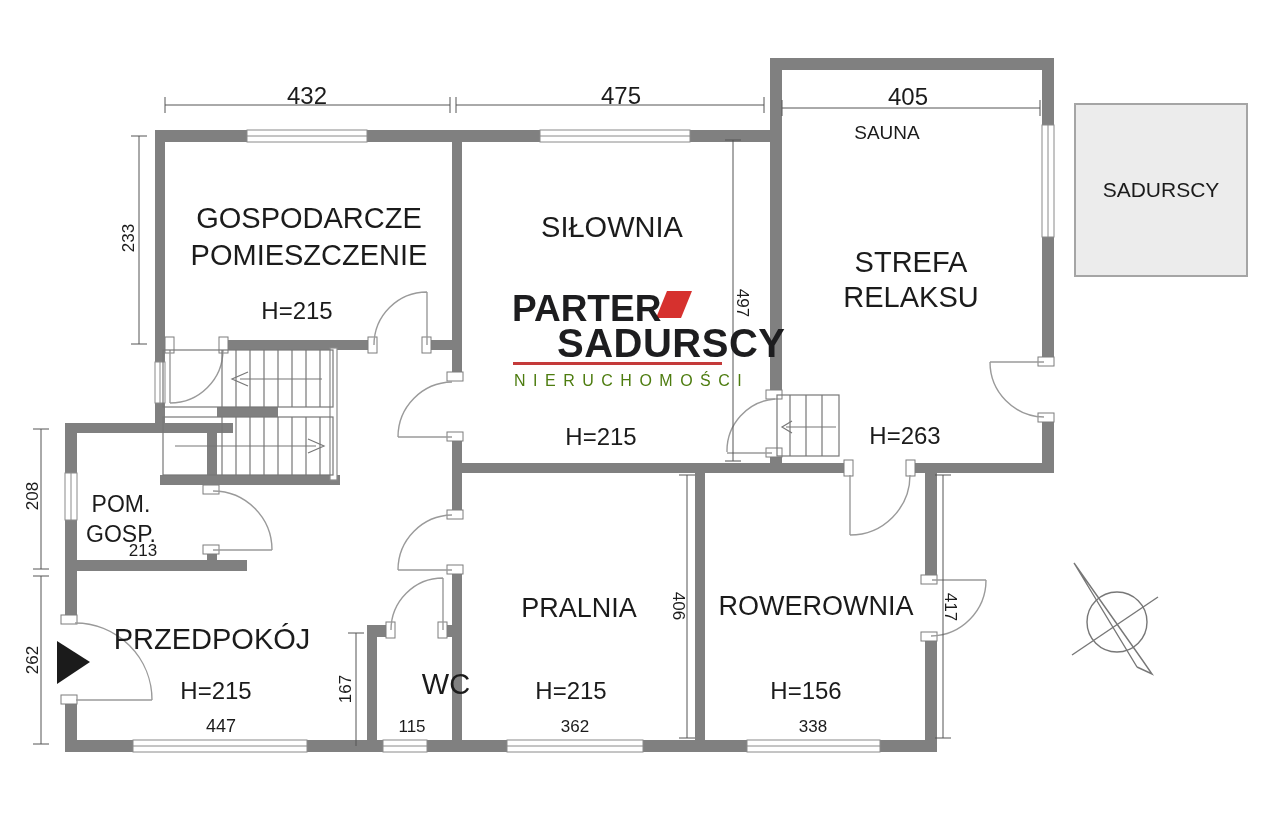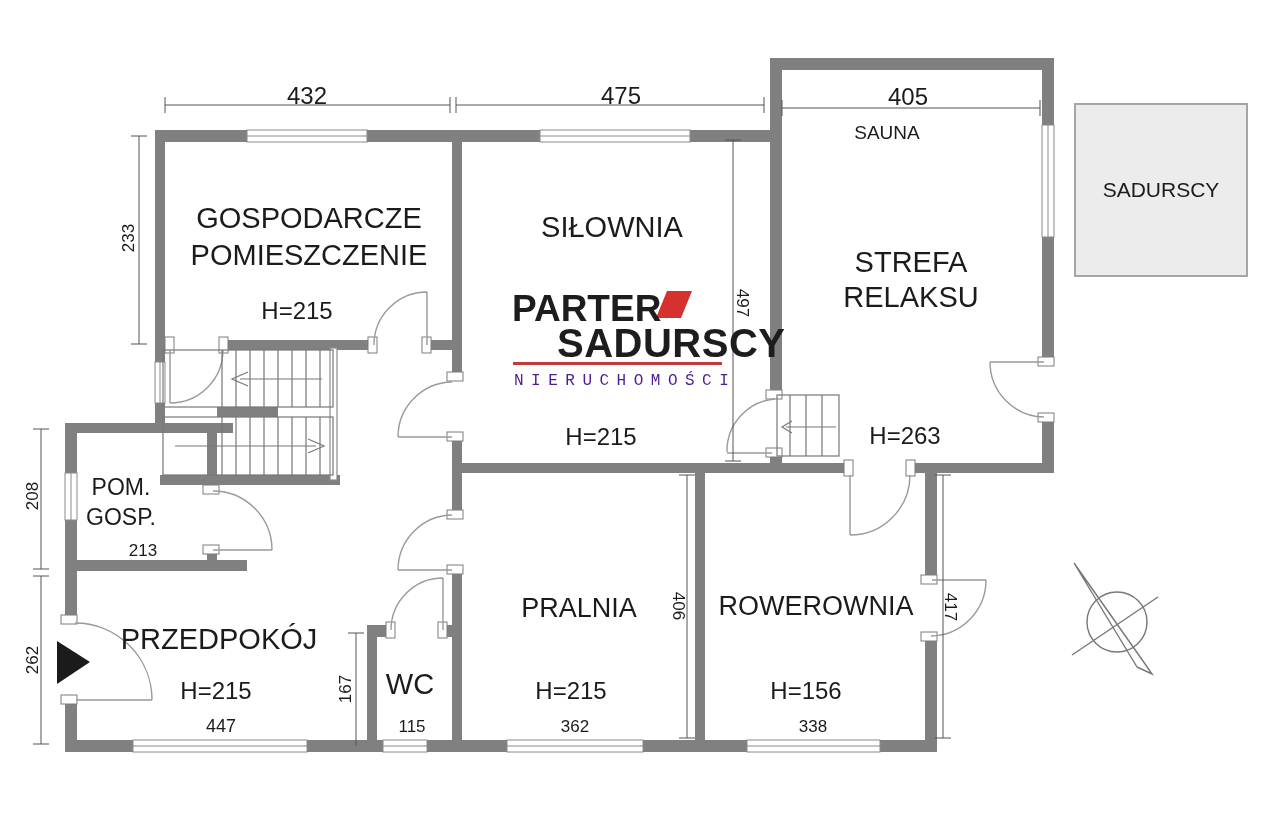--- a/index.html
+++ b/index.html
@@ -9,30 +9,30 @@
   .lbl{position:absolute;transform:translate(-50%,-50%);white-space:nowrap;text-align:center;
        color:#1b1b1b;line-height:1.2;}
   .v-90{transform:translate(-50%,-50%) rotate(-90deg);}
   .v90{transform:translate(-50%,-50%) rotate(90deg);}
   .title{position:absolute;left:38px;top:33px;font-size:36px;font-weight:800;letter-spacing:1px;}
   .dim{font-size:24px;}
   .dim-s{font-size:17px;}
   .dim-m{font-size:18px;}
   .room{font-size:29px;}
   .room-m{font-size:27px;}
-  .room-s{font-size:23px;line-height:30px;}
+  .room-s{font-size:23px;line-height:30px;margin-top:17px;}
   .hval{font-size:24px;}
   .two{line-height:37px;}
   .two-s{line-height:35px;}
   .sauna-lbl{font-size:19px;margin-left:38px;}
   .jacuzzi-lbl{font-size:21px;}
-  .wc-lbl{font-size:29px;}
+  .wc-lbl{font-size:29px;margin-left:36px;}
   .logo-b1{position:absolute;left:512px;top:288px;font-size:37px;font-weight:800;letter-spacing:0px;color:#1d1d1f;}
   .logo-b2{position:absolute;left:511px;top:321px;font-size:40px;font-weight:800;letter-spacing:0.5px;color:#1d1d1f;margin-left:46px;}
-  .logo-tag{position:absolute;left:514px;top:372px;font-size:16px;font-weight:500;letter-spacing:7.5px;color:#4c1d95;font-family:Liberation Mono, monospace;}
+  .logo-tag{position:absolute;left:514px;top:372px;font-size:16px;font-weight:500;letter-spacing:7.5px;color:#4d7c0f;}
 </style>
 </head>
 <body>
 
 <div id="plan">
 
   <svg width="1280" height="819" viewBox="0 0 1280 819">
 
     <g>
       <rect x="1075" y="104" width="172" height="172" fill="#ececec" stroke="#a5a5a5" stroke-width="2"></rect>
@@ -209,21 +209,21 @@
   <div class="lbl hval" style="left:905px;top:436px;">H=263</div>
 
   <div class="lbl jacuzzi-lbl" style="left:1161px;top:190px;">SADURSCY</div>
 
   <div class="lbl room-s" style="left:121px;top:502px;">
     <div>POM.</div>
     <div>GOSP.</div>
   </div>
   <div class="lbl dim-s" style="left:143px;top:551px;">213</div>
 
-  <div class="lbl room" style="left:219px;top:639px;">PRZEDPOKÓJ</div>
+  <div class="lbl room" style="left:212px;top:639px;">PRZEDPOKÓJ</div>
   <div class="lbl hval" style="left:216px;top:691px;">H=215</div>
   <div class="lbl dim-m" style="left:221px;top:727px;">447</div>
 
   <div class="lbl wc-lbl" style="left:410px;top:684px;">WC</div>
   <div class="lbl dim-s" style="left:412px;top:727px;text-align:right;">115</div>
 
   <div class="lbl room-m" style="left:567px;top:608px;margin-left:12px;">PRALNIA</div>
   <div class="lbl hval" style="left:571px;top:691px;">H=215</div>
   <div class="lbl dim-s" style="left:575px;top:727px;">362</div>
 

